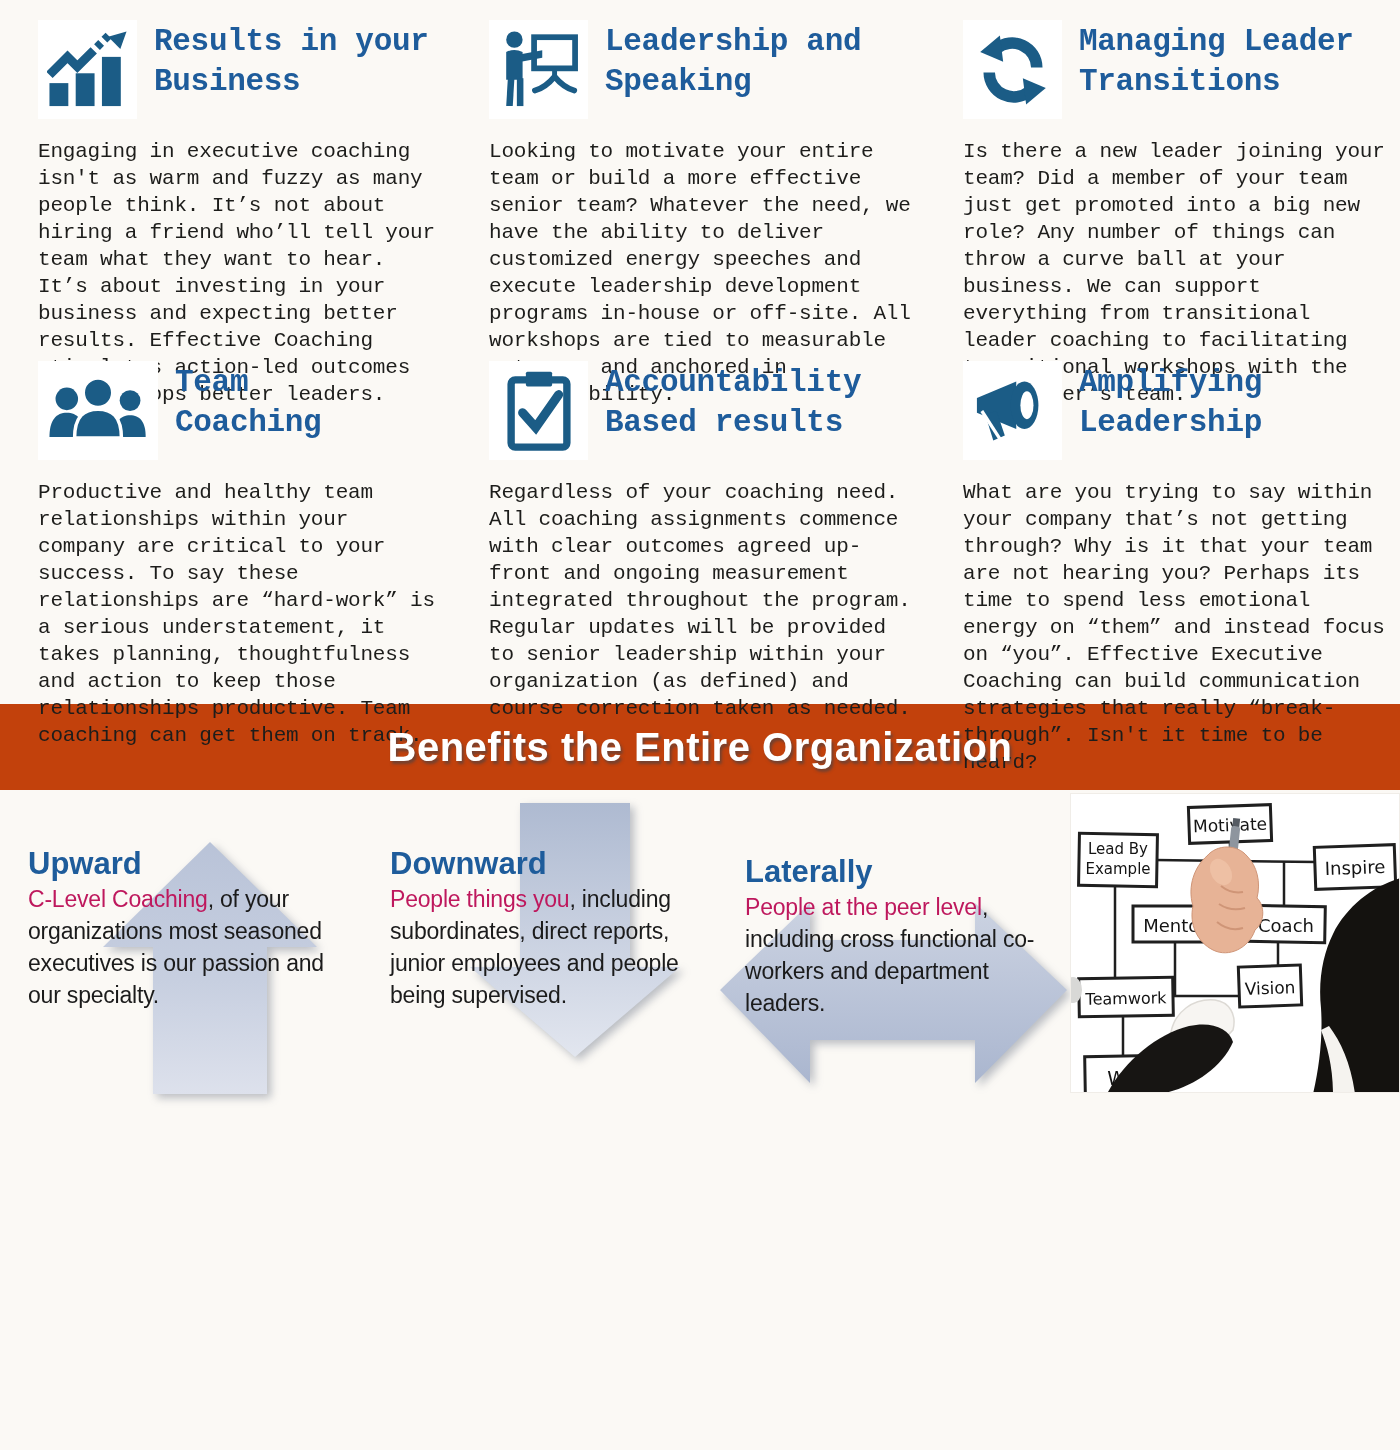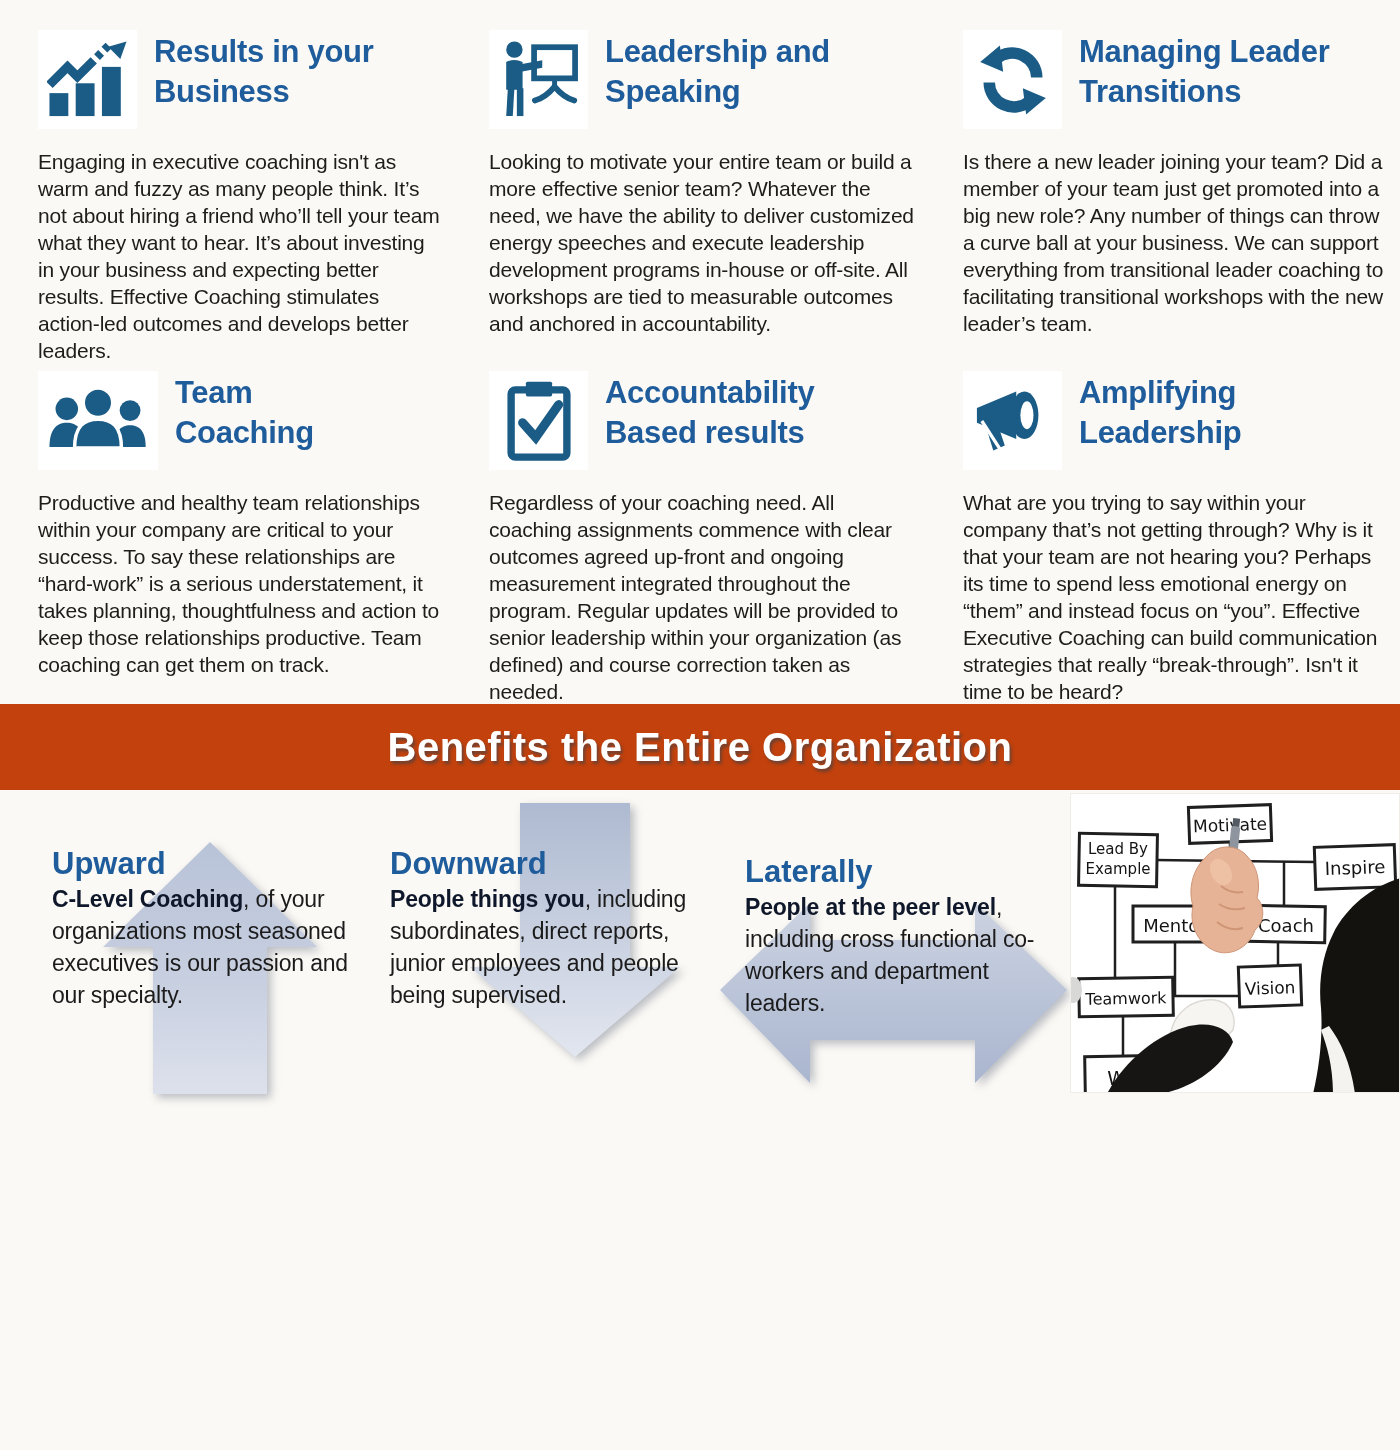--- a/index.html
+++ b/index.html
@@ -11,22 +11,23 @@
     overflow:hidden;
   }
   .page { position:relative; width:1400px; height:1450px; }
 
   
   .features {
     display:grid;
     grid-template-columns:405px 428px 432px;
     grid-template-rows:341px auto;
     column-gap:46px;
-    padding:30px 15px 0 38px;
+    padding:20px 15px 0 38px;
     height:682px;
+    font-family:Liberation Mono, monospace;
   }
   .feature .f-head { display:flex; align-items:flex-start; }
   .icon-tile {
     width:99px; height:99px; background:#ffffff; flex:0 0 auto;
     display:flex; align-items:center; justify-content:center;
   }
   .icon-tile svg { width:82px; height:82px; }
   .f-title {
     margin:2px 0 0 17px;
     font-size:31px; line-height:40px; font-weight:bold;
@@ -57,22 +58,22 @@
   .directions { position:relative; width:1400px; height:660px; }
   .arrow { position:absolute; z-index:1;
            filter:drop-shadow(4px 4px 4px rgba(90,100,120,0.40)); }
   .arrow-up      { left:103px; top:52px;  }
   .arrow-down    { left:470px; top:13px;  }
   .arrow-lateral { left:720px; top:113px; }
 
   .dir { position:absolute; z-index:2; }
   .dir h3 { font-size:31px; line-height:38px; font-weight:bold; color:#1e5c9b; }
   .dir p  { font-size:23px; line-height:32px; letter-spacing:-0.2px; color:#1b1b1b; }
-  .dir .lead { font-weight:bold; color:#0f172a; }
-  .dir-upward    { left:28px;  top:55px; width:312px;margin-left:24px; }
+  .dir .lead { font-weight:normal; color:#be185d; }
+  .dir-upward    { left:28px;  top:55px; width:312px; }
   .dir-downward  { left:390px; top:55px; width:332px; }
   .dir-laterally { left:745px; top:63px; width:325px; }
 
   .photo {
     position:absolute; left:1070px; top:3px; z-index:2;
     width:330px; height:300px; background:#ffffff; overflow:hidden;
     border:1px solid #f0ede8;
   }
   .photo svg { width:330px; height:300px; display:block; }
   .fc-line { stroke:#1f1f1f; stroke-width:2.5; fill:none; }

